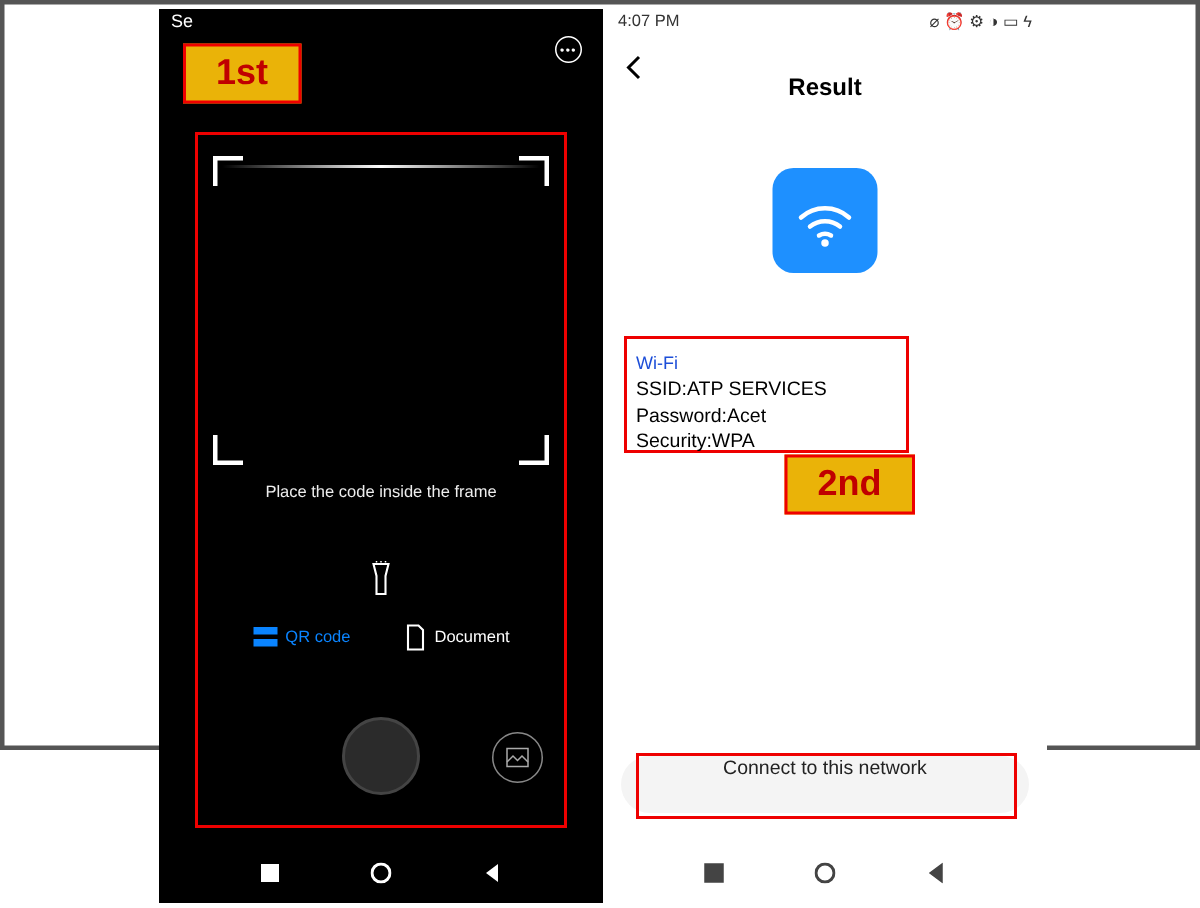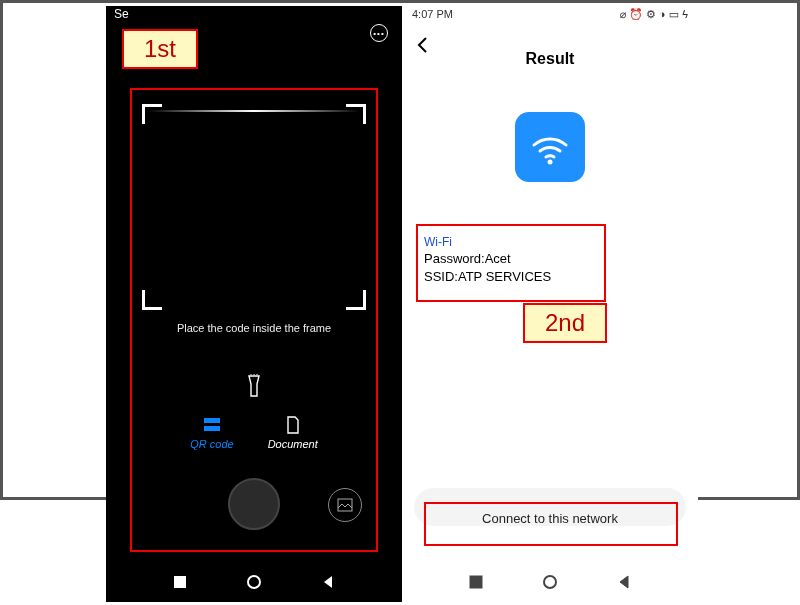--- a/index.html
+++ b/index.html
@@ -16,48 +16,48 @@
   .scan-area { position: absolute; left: 36px; top: 98px; width: 224px; height: 206px; border: 0; }
   .scan-area .corner { position: absolute; width: 20px; height: 20px; border: 3px solid #fff; }
   .scan-area .tl { top: 0; left: 0; border-right: none; border-bottom: none; }
   .scan-area .tr { top: 0; right: 0; border-left: none; border-bottom: none; }
   .scan-area .bl { bottom: 0; left: 0; border-right: none; border-top: none; }
   .scan-area .br { bottom: 0; right: 0; border-left: none; border-top: none; }
   .scan-line { position: absolute; top: 6px; left: 6px; right: 6px; height: 2px; background: linear-gradient(to right, transparent, #fff, transparent); }
   .scan-hint { position: absolute; top: 316px; left: 0; right: 0; text-align: center; font-size: 11px; color: #eee; }
   .flash { position: absolute; top: 368px; left: 50%; transform: translateX(-50%); }
   .modes { position: absolute; top: 410px; left: 0; right: 0; display: flex; justify-content: center; gap: 34px; }
-  .mode { display: flex; flex-direction: column; align-items: center; gap: 4px; font-size: 11px; font-style: italic; }
+  .mode { display: flex; flex-direction: row; align-items: center; gap: 4px; font-size: 11px; }
   .mode.active { color: #0a84ff; }
   .mode-ico { width: 18px; height: 18px; }
   .shutter-row { position: absolute; bottom: 72px; left: 0; right: 0; display: flex; justify-content: center; align-items: center; }
   .shutter { width: 52px; height: 52px; border-radius: 50%; background: #2b2b2b; border: 2px solid #444; }
   .gallery-btn { position: absolute; bottom: 80px; right: 40px; width: 34px; height: 34px; border-radius: 50%; border: 1.5px solid #888; display: flex; align-items: center; justify-content: center; }
   .red-outline-left { position: absolute; left: 24px; top: 82px; width: 248px; height: 464px; border: 2px solid #e00; }
 
   
   .r-status { height: 18px; padding: 2px 10px; display: flex; justify-content: space-between; align-items: flex-start; font-size: 11px; color: #333; }
   .r-status .ricons { display: flex; gap: 4px; font-size: 11px; }
   .r-header { position: relative; height: 44px; display: flex; align-items: flex-end; justify-content: center; }
   .r-back { position: absolute; left: 12px; top: 12px; width: 18px; height: 18px; }
   .r-title { font-weight: 600; font-size: 16px; }
   .wifi-icon { width: 70px; height: 70px; margin: 44px auto 0; border-radius: 14px; background: #1e90ff; display: flex; align-items: center; justify-content: center; }
   .wifi-details { position: absolute; left: 14px; top: 218px; width: 190px; height: 78px; border: 2px solid #e00; padding: 8px 6px; font-size: 13px; line-height: 1.35; }
   .wifi-label { font-size: 12px; color: #1d4ed8; }
-  .connect-btn { position: absolute; bottom: 76px; left: 12px; right: 12px; height: 38px; border-radius: 20px; background: #f4f4f4; display: flex; align-items: flex-end; justify-content: center; font-size: 13px; color: #222; }
+  .connect-btn { position: absolute; bottom: 60px; left: 12px; right: 12px; height: 38px; border-radius: 20px; background: #f4f4f4; display: flex; align-items: flex-start; justify-content: center; font-size: 13px; color: #222; }
   .red-outline-connect { position: absolute; bottom: 56px; left: 22px; width: 254px; height: 44px; border: 2px solid #e00; }
 
   
   .navbar { position: absolute; bottom: 0; left: 0; right: 0; height: 40px; display: flex; align-items: center; justify-content: center; gap: 60px; }
   .phone.right .navbar svg { stroke: #444; fill: #444; }
   .phone.left .navbar { background: #000; }
   .phone.right .navbar { background: #fff; }
 
   
-  .callout { position: absolute; background: #fef9c3; border: 2px solid #e00; padding: 4px 20px; font-size: 24px; font-weight: normal; color: #c00000; }
+  .callout { position: absolute; background: #eab308; border: 2px solid #e00; padding: 4px 20px; font-size: 24px; font-weight: bold; color: #c00000; }
   .callout.c1 { left: 119px; top: 26px; }
   .callout.c2 { left: 520px; top: 300px; }
 </style>
 </head>
 <body>
 
 <div class="canvas">
   <div class="phones">
 
     <div class="phone left">
@@ -136,22 +136,23 @@
       <div class="wifi-icon">
         <svg width="44" height="44" viewBox="0 0 44 44">
             <path d="M6 20a24 24 0 0 1 32 0" fill="none" stroke="#fff" stroke-width="3" stroke-linecap="round"></path>
             <path d="M12 26a16 16 0 0 1 20 0" fill="none" stroke="#fff" stroke-width="3" stroke-linecap="round"></path>
             <path d="M18 32a8 8 0 0 1 8 0" fill="none" stroke="#fff" stroke-width="3" stroke-linecap="round"></path>
             <circle cx="22" cy="37" r="2.5" fill="#fff"></circle>
           </svg>
       </div>
       <div class="wifi-details">
         <div class="wifi-label">Wi-Fi</div>
+        <div>SSID:ATP SERVICES</div>
         <div>Password:Acet</div>
-        <div>SSID:ATP SERVICES</div>
+        <div>Security:WPA</div>
       </div>
       <div class="connect-btn">
         <span>Connect to this network</span>
       </div>
       <div class="red-outline-connect"></div>
       <div class="navbar">
         <svg width="14" height="14">
             <rect x="1" y="1" width="12" height="12" fill="#444"></rect>
           </svg>
         <svg width="14" height="14">

